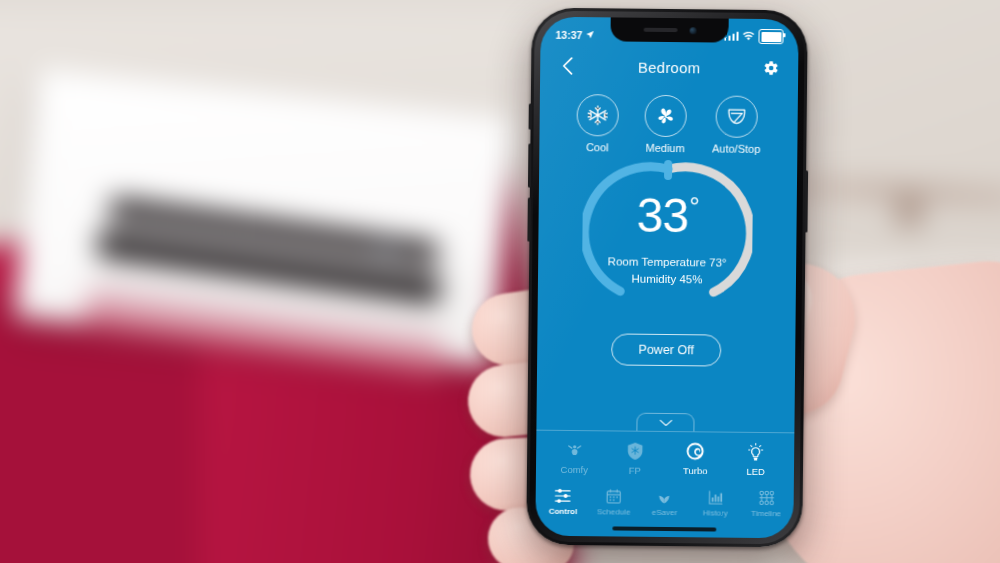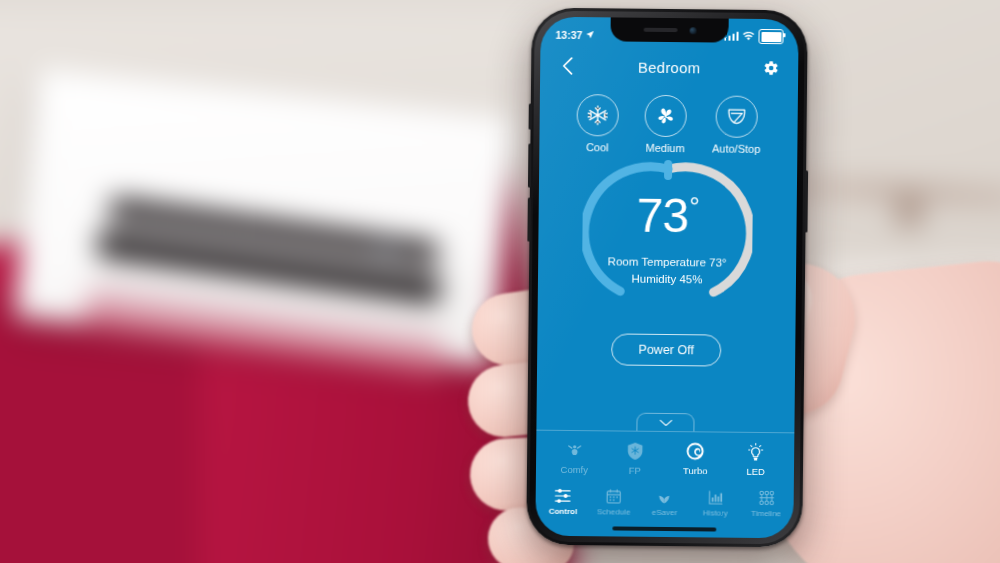--- a/index.html
+++ b/index.html
@@ -301,21 +301,21 @@
       <div class="dialwrap">
         <svg class="dial-svg" width="170" height="162" viewBox="0 0 170 162">
 
           <path d="M85 9 A 66 66 0 0 1 131.7 131.7" fill="none" stroke="#d9d9d9" stroke-width="9" stroke-linecap="round"></path>
 
           <path d="M38.3 131.7 A 66 66 0 0 1 85 9" fill="none" stroke="#4fb3e4" stroke-width="9" stroke-linecap="round"></path>
 
           <rect x="81" y="0" width="8" height="20" rx="4" fill="#4fb3e4"></rect>
         </svg>
         <div class="dial-text">
-          <div class="big-temp"><span>73</span><sup>°</sup></div>
+          <div class="big-temp"><span>33</span><sup>°</sup></div>
           <div class="sub-line">Room Temperature 73°</div>
           <div class="sub-line2">Humidity 45%</div>
         </div>
       </div>
 
       <div class="powerwrap">
         <button class="power-btn">Power Off</button>
       </div>
 
       <div class="spacer"></div>

